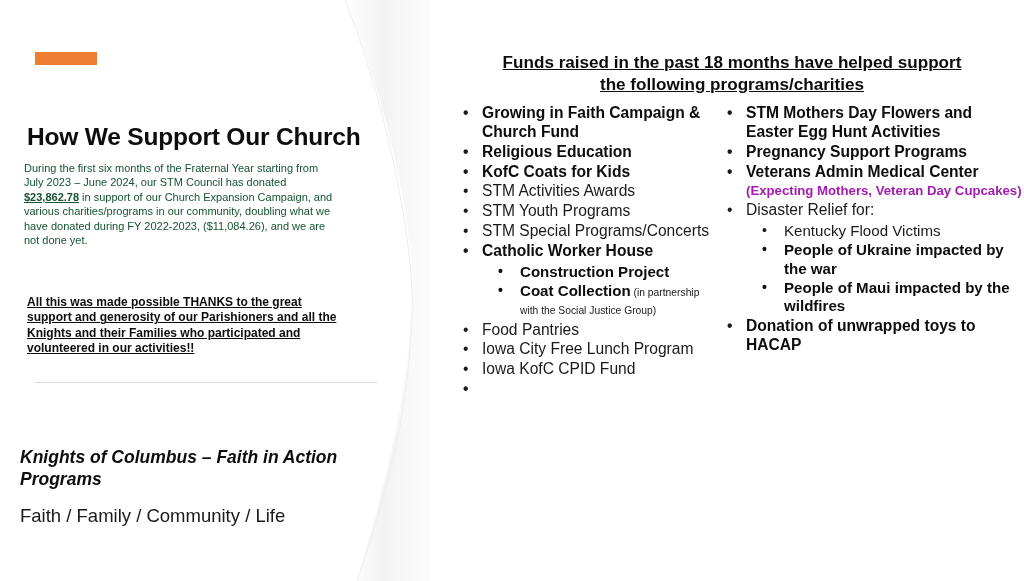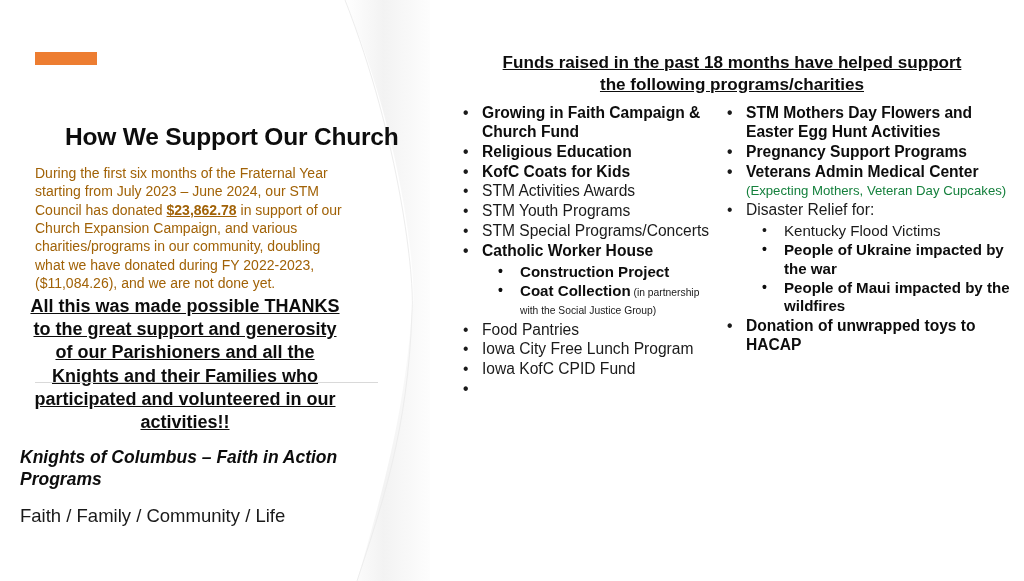--- a/index.html
+++ b/index.html
@@ -46,44 +46,43 @@
   .title {
     position: absolute;
     left: 27px;
     top: 107px;
     width: 360px;
     font-size: 24.5px;
     font-weight: bold;
     color: #0d0d0d;
     letter-spacing: -0.2px;
     line-height: 1.15;
-    margin-left: 38px;
   }
   .body-para {
     position: absolute;
-    left: 35px;
+    left: 24px;
     top: 150px;
     width: 312px;
-    font-size: 14px;
+    font-size: 11px;
     line-height: 1.31;
-    color: #a16207;
+    color: #14532d;
   }
   .body-para .amount {
     font-weight: bold;
     text-decoration: underline;
   }
   .thanks {
     position: absolute;
     left: 27px;
     top: 275px;
     width: 316px;
-    font-size: 18px;
+    font-size: 12px;
     line-height: 1.29;
     font-weight: bold;
-    text-align: center;
+    text-align: left;
     color: #0d0d0d;
     margin-top: 20px;
   }
   .thanks u { text-decoration: underline; }
   .divider {
     position: absolute;
     left: 35px;
     top: 382px;
     width: 343px;
     height: 1px;
@@ -192,23 +191,23 @@
   li.subitem.bold { font-weight: bold; color: #0d0d0d; }
 
   .note {
     font-size: 10.3px;
     font-weight: normal;
     line-height: 1.12;
     color: #1a1a1a;
   }
   .note-reg {
     font-size: 13.2px;
-    font-weight: normal;
+    font-weight: bold;
     line-height: 1.18;
-    color: #15803d;
+    color: #a21caf;
   }
 </style>
 </head>
 <body>
 
 <div id="slide">
 
   <div class="swoosh-wrap">
     <svg width="1024" height="581" viewBox="0 0 1024 581" xmlns="http://www.w3.org/2000/svg" aria-hidden="true">
       <defs>

